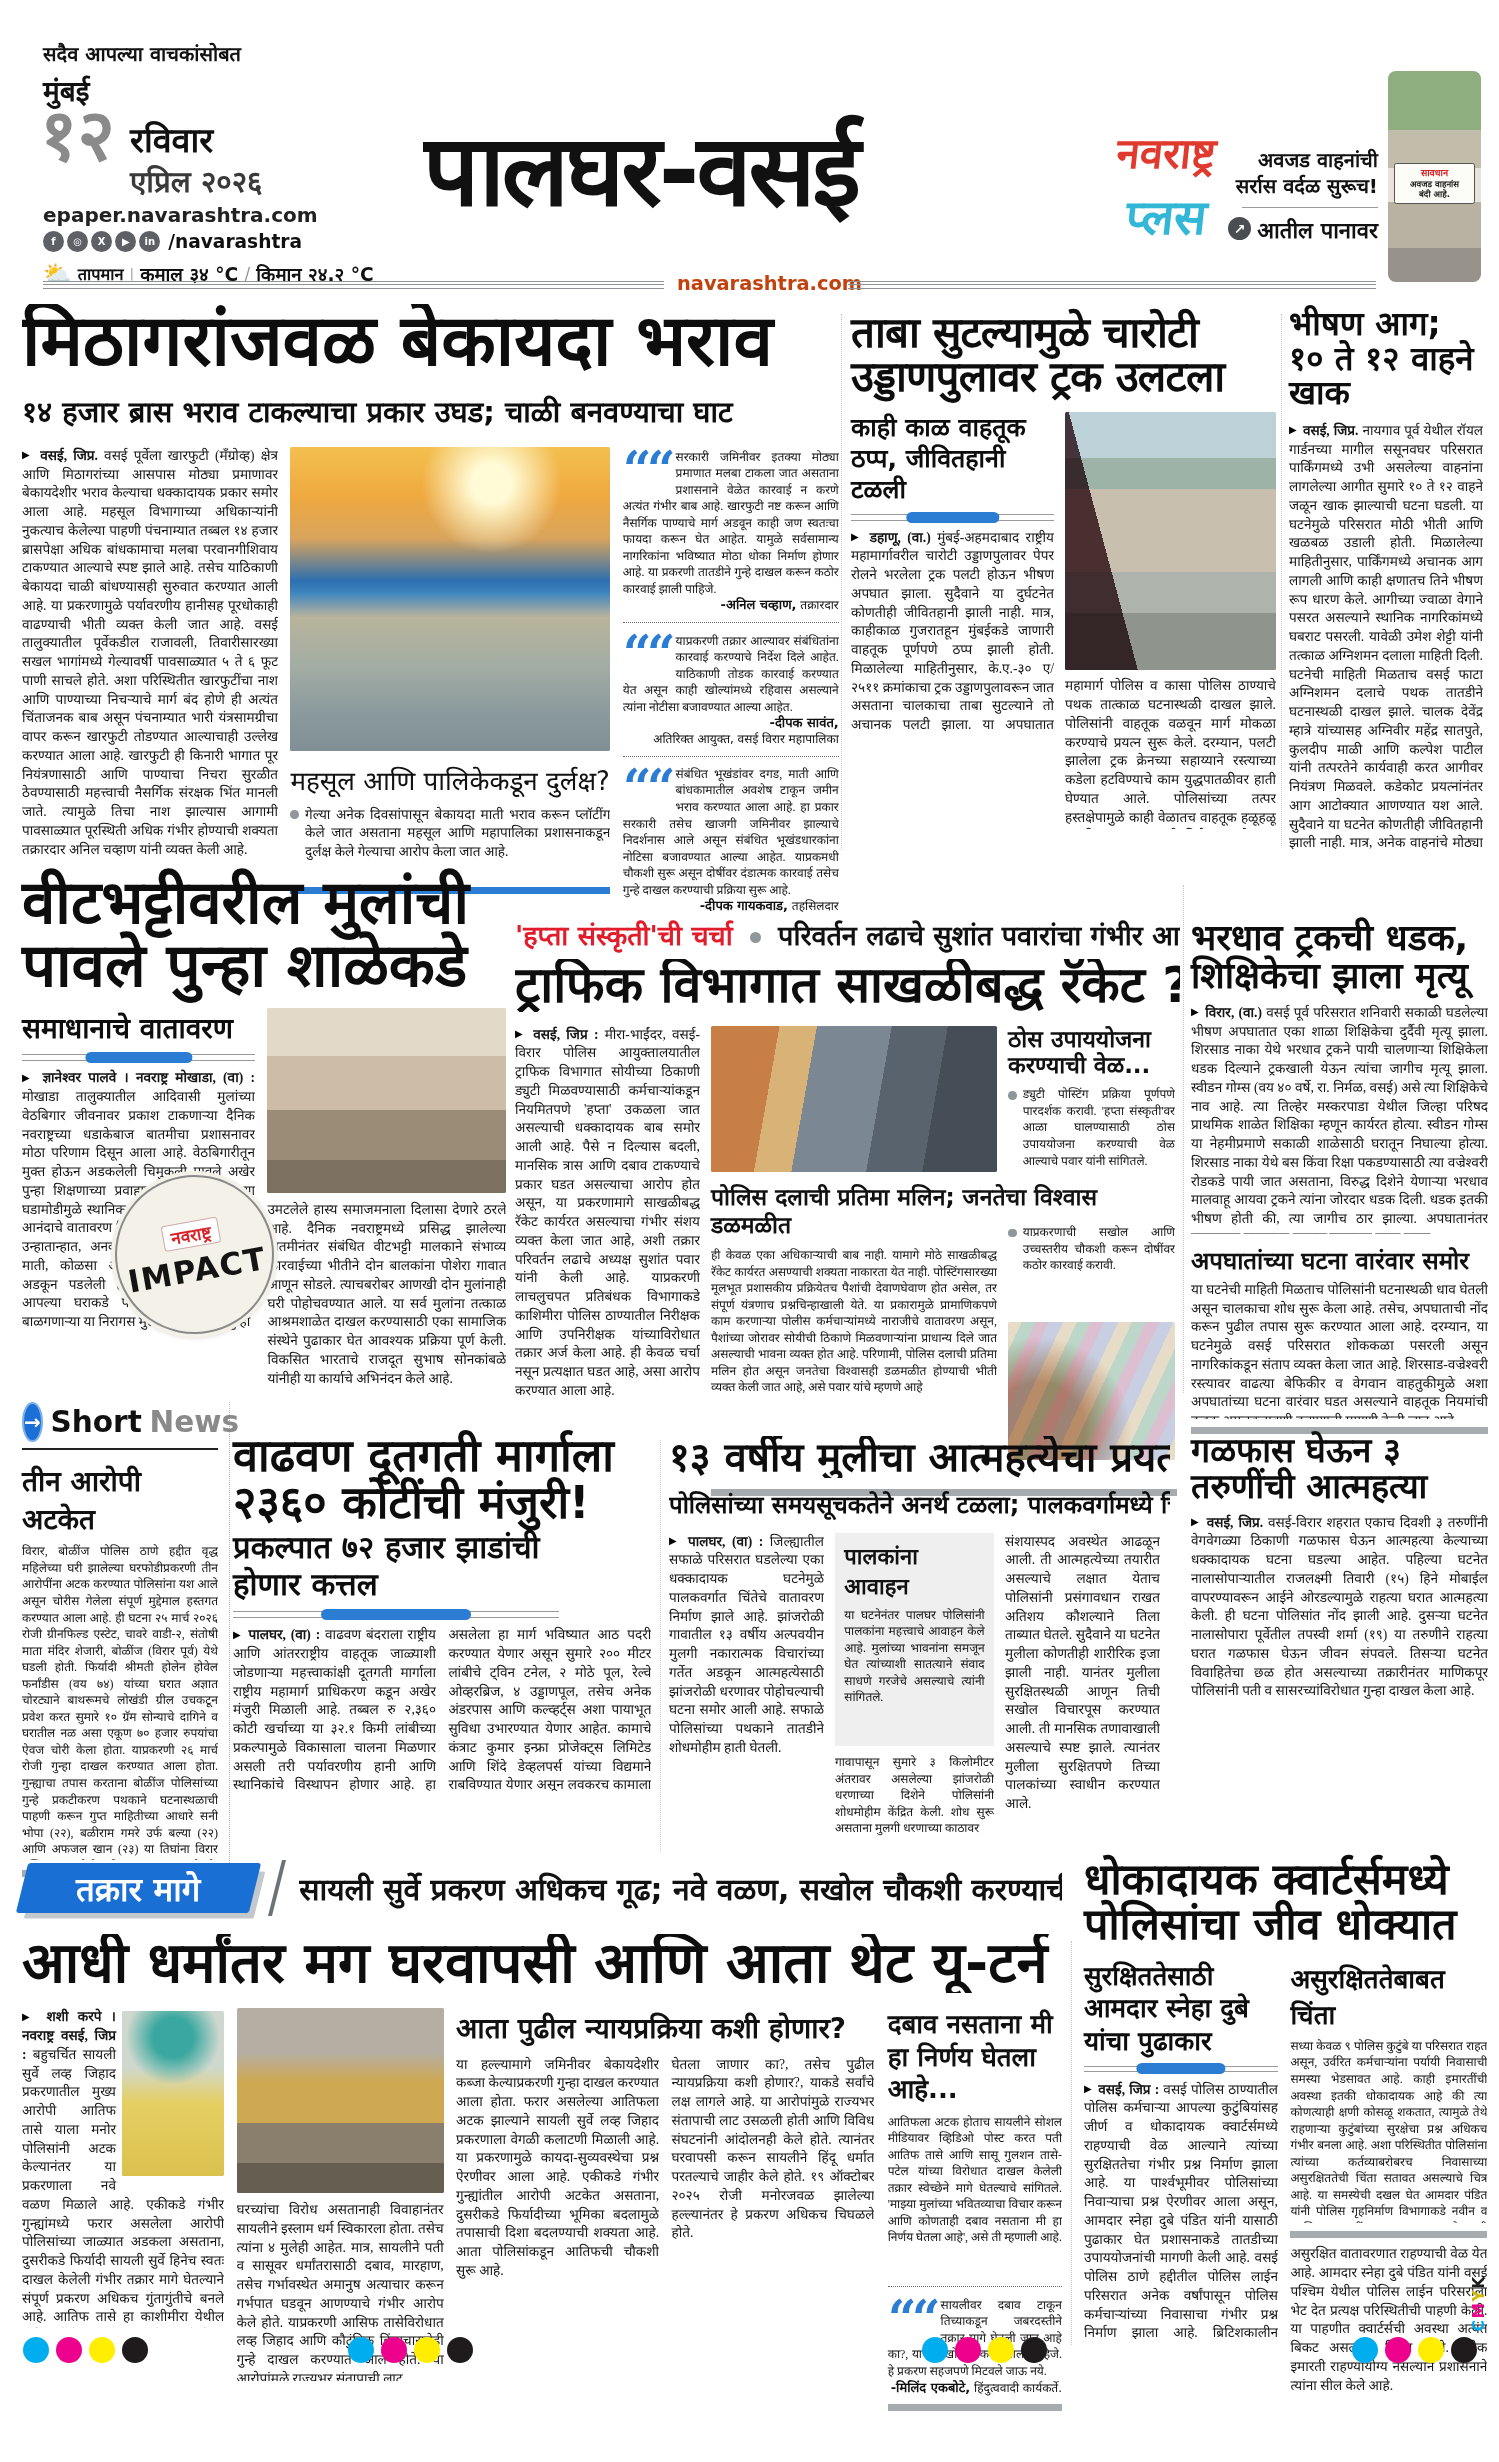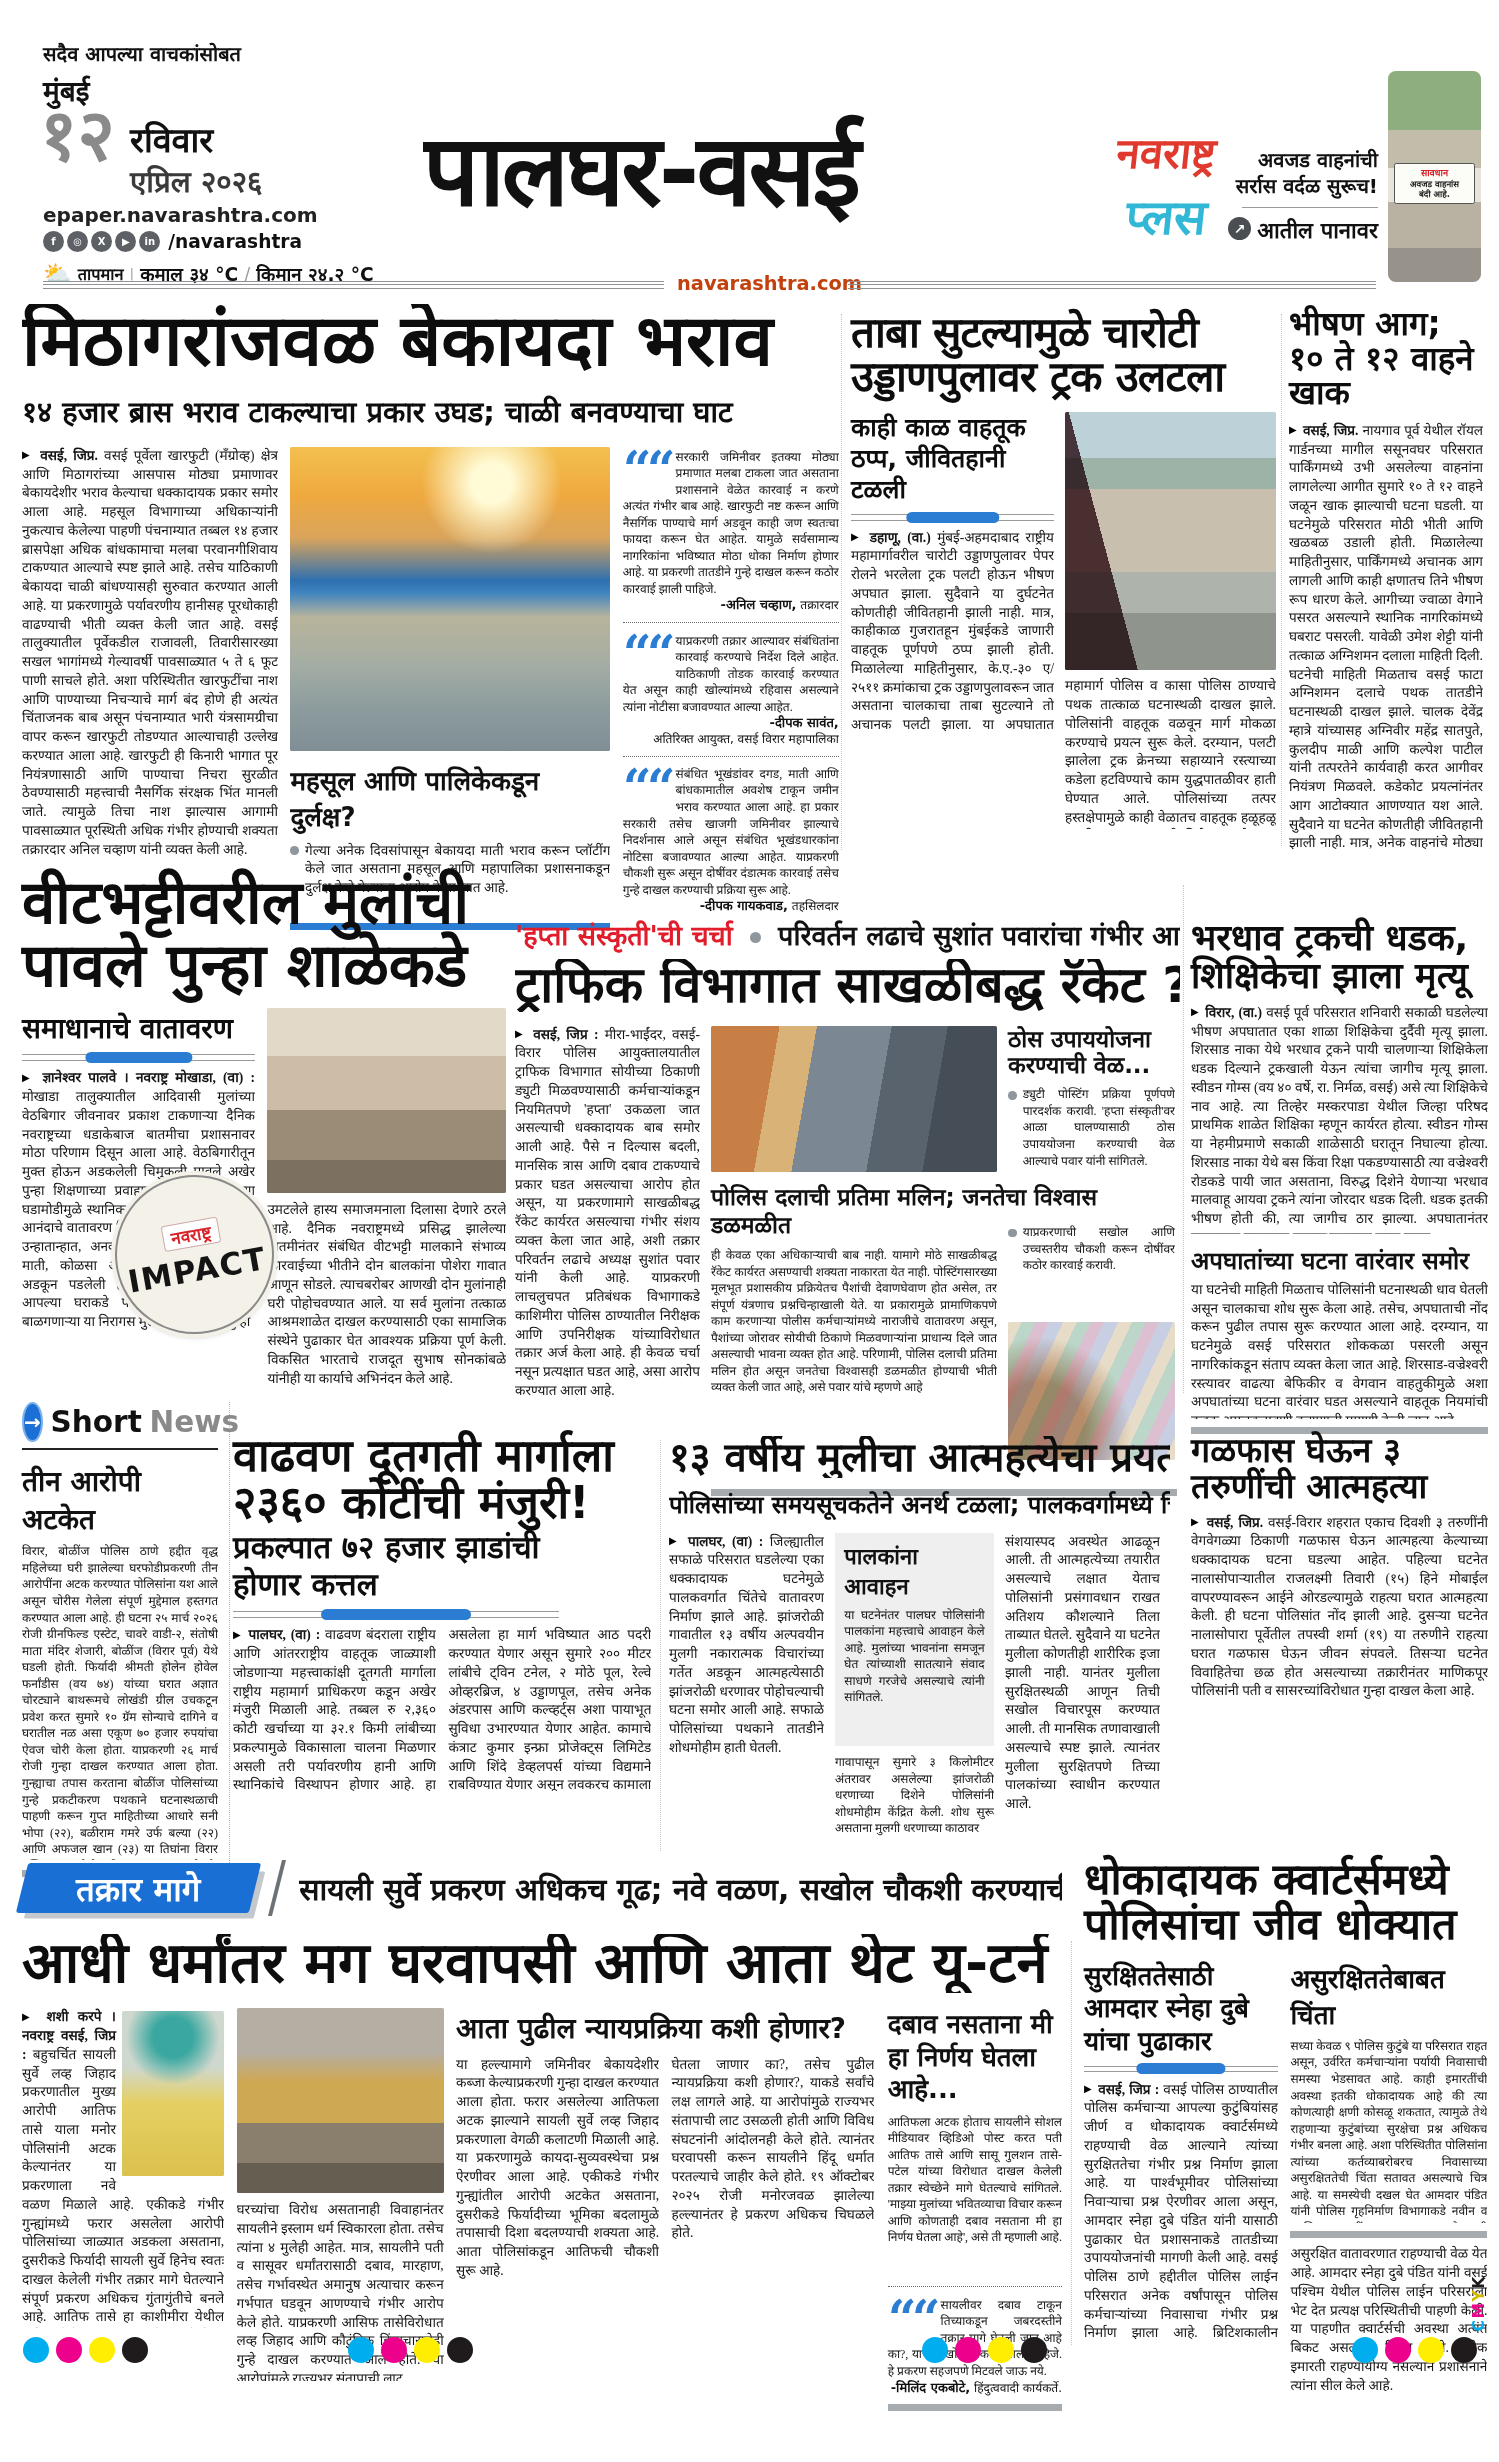--- a/index.html
+++ b/index.html
@@ -140,21 +140,21 @@
     <div class="h-huge nowrap" style="font-size:71px;">मिठागरांजवळ बेकायदा भराव</div>
     <div class="deck nowrap" style="font-size:29px;margin-top:12.4px;">१४ हजार ब्रास भराव टाकल्याचा प्रकार उघड; चाळी बनवण्याचा घाट</div>
     <div class="cols" style="margin-top:17px;gap:12.4px;">
       <div class="col body" style="width:256px;height:410px;">
         <span class="marker">▶</span>
         <b class="dateline">वसई, जिप्र.</b>
         <span>वसई पूर्वेला खारफुटी (मॅंग्रोव्ह) क्षेत्र आणि मिठागरांच्या आसपास मोठ्या प्रमाणावर बेकायदेशीर भराव केल्याचा धक्कादायक प्रकार समोर आला आहे. महसूल विभागाच्या अधिकाऱ्यांनी नुकत्याच केलेल्या पाहणी पंचनाम्यात तब्बल १४ हजार ब्रासपेक्षा अधिक बांधकामाचा मलबा परवानगीशिवाय टाकण्यात आल्याचे स्पष्ट झाले आहे. तसेच याठिकाणी बेकायदा चाळी बांधण्यासही सुरुवात करण्यात आली आहे. या प्रकरणामुळे पर्यावरणीय हानीसह पूरधोकाही वाढण्याची भीती व्यक्त केली जात आहे. वसई तालुक्यातील पूर्वेकडील राजावली, तिवारीसारख्या सखल भागांमध्ये गेल्यावर्षी पावसाळ्यात ५ ते ६ फूट पाणी साचले होते. अशा परिस्थितीत खारफुटींचा नाश आणि पाण्याच्या निचऱ्याचे मार्ग बंद होणे ही अत्यंत चिंताजनक बाब असून पंचनाम्यात भारी यंत्रसामग्रीचा वापर करून खारफुटी तोडण्यात आल्याचाही उल्लेख करण्यात आला आहे. खारफुटी ही किनारी भागात पूर नियंत्रणासाठी आणि पाण्याचा निचरा सुरळीत ठेवण्यासाठी महत्त्वाची नैसर्गिक संरक्षक भिंत मानली जाते. त्यामुळे तिचा नाश झाल्यास आगामी पावसाळ्यात पूरस्थिती अधिक गंभीर होण्याची शक्यता तक्रारदार अनिल चव्हाण यांनी व्यक्त केली आहे.</span>
       </div>
       <div style="width:320px;">
         <div class="photo ph-salt" style="height:304px;"></div>
-        <div style="font-weight:700;font-size:26px;margin:11px 0 3.1px;">महसूल आणि पालिकेकडून दुर्लक्ष?</div>
+        <div style="font-weight:400;font-size:26px;margin:11px 0 3.1px;">महसूल आणि पालिकेकडून दुर्लक्ष?</div>
         <div class="bullet-row">
           <span class="bdot"></span>
           <div class="body col" style="height:73px;">गेल्या अनेक दिवसांपासून बेकायदा माती भराव करून प्लॉटींग केले जात असताना महसूल आणि महापालिका प्रशासनाकडून दुर्लक्ष केले गेल्याचा आरोप केला जात आहे.</div>
         </div>
         <div class="bluebar" style="margin-top:7.8px;"></div>
       </div>
       <div class="col" style="width:216px;height:562px;">
         <div class="quote">
           <span class="qmark">““</span>
           <div class="body small">सरकारी जमिनीवर इतक्या मोठ्या प्रमाणात मलबा टाकला जात असताना प्रशासनाने वेळेत कारवाई न करणे अत्यंत गंभीर बाब आहे. खारफुटी नष्ट करून आणि नैसर्गिक पाण्याचे मार्ग अडवून काही जण स्वतःचा फायदा करून घेत आहेत. यामुळे सर्वसामान्य नागरिकांना भविष्यात मोठा धोका निर्माण होणार आहे. या प्रकरणी तातडीने गुन्हे दाखल करून कठोर कारवाई झाली पाहिजे.</div>
@@ -168,21 +168,21 @@
           <span class="qmark">““</span>
           <div class="body small">याप्रकरणी तक्रार आल्यावर संबंधितांना कारवाई करण्याचे निर्देश दिले आहेत. याठिकाणी तोडक कारवाई करण्यात येत असून काही खोल्यांमध्ये रहिवास असल्याने त्यांना नोटीसा बजावण्यात आल्या आहेत.</div>
           <div class="qattr">
             <b>-दीपक सावंत,</b><br>
             <span>अतिरिक्त आयुक्त, वसई विरार महापालिका</span>
           </div>
         </div>
         <div class="dotsep"></div>
         <div class="quote">
           <span class="qmark">““</span>
-          <div class="body small">संबंधित भूखंडांवर दगड, माती आणि बांधकामातील अवशेष टाकून जमीन भराव करण्यात आला आहे. हा प्रकार सरकारी तसेच खाजगी जमिनीवर झाल्याचे निदर्शनास आले असून संबंधित भूखंडधारकांना नोटिसा बजावण्यात आल्या आहेत. याप्रकरणी चौकशी सुरू असून दोषींवर दंडात्मक कारवाई तसेच गुन्हे दाखल करण्याची प्रक्रिया सुरू आहे.</div>
+          <div class="body small">संबंधित भूखंडांवर दगड, माती आणि बांधकामातील अवशेष टाकून जमीन भराव करण्यात आला आहे. हा प्रकार सरकारी तसेच खाजगी जमिनीवर झाल्याचे निदर्शनास आले असून संबंधित भूखंडधारकांना नोटिसा बजावण्यात आल्या आहेत. याप्रकमधी चौकशी सुरू असून दोषींवर दंडात्मक कारवाई तसेच गुन्हे दाखल करण्याची प्रक्रिया सुरू आहे.</div>
           <div class="qattr">
             <b>-दीपक गायकवाड,</b>
             <span>तहसिलदार</span>
           </div>
         </div>
       </div>
     </div>
   </section>
 
   <div class="vrule" style="left:841px;top:314px;height:536px;"></div>

